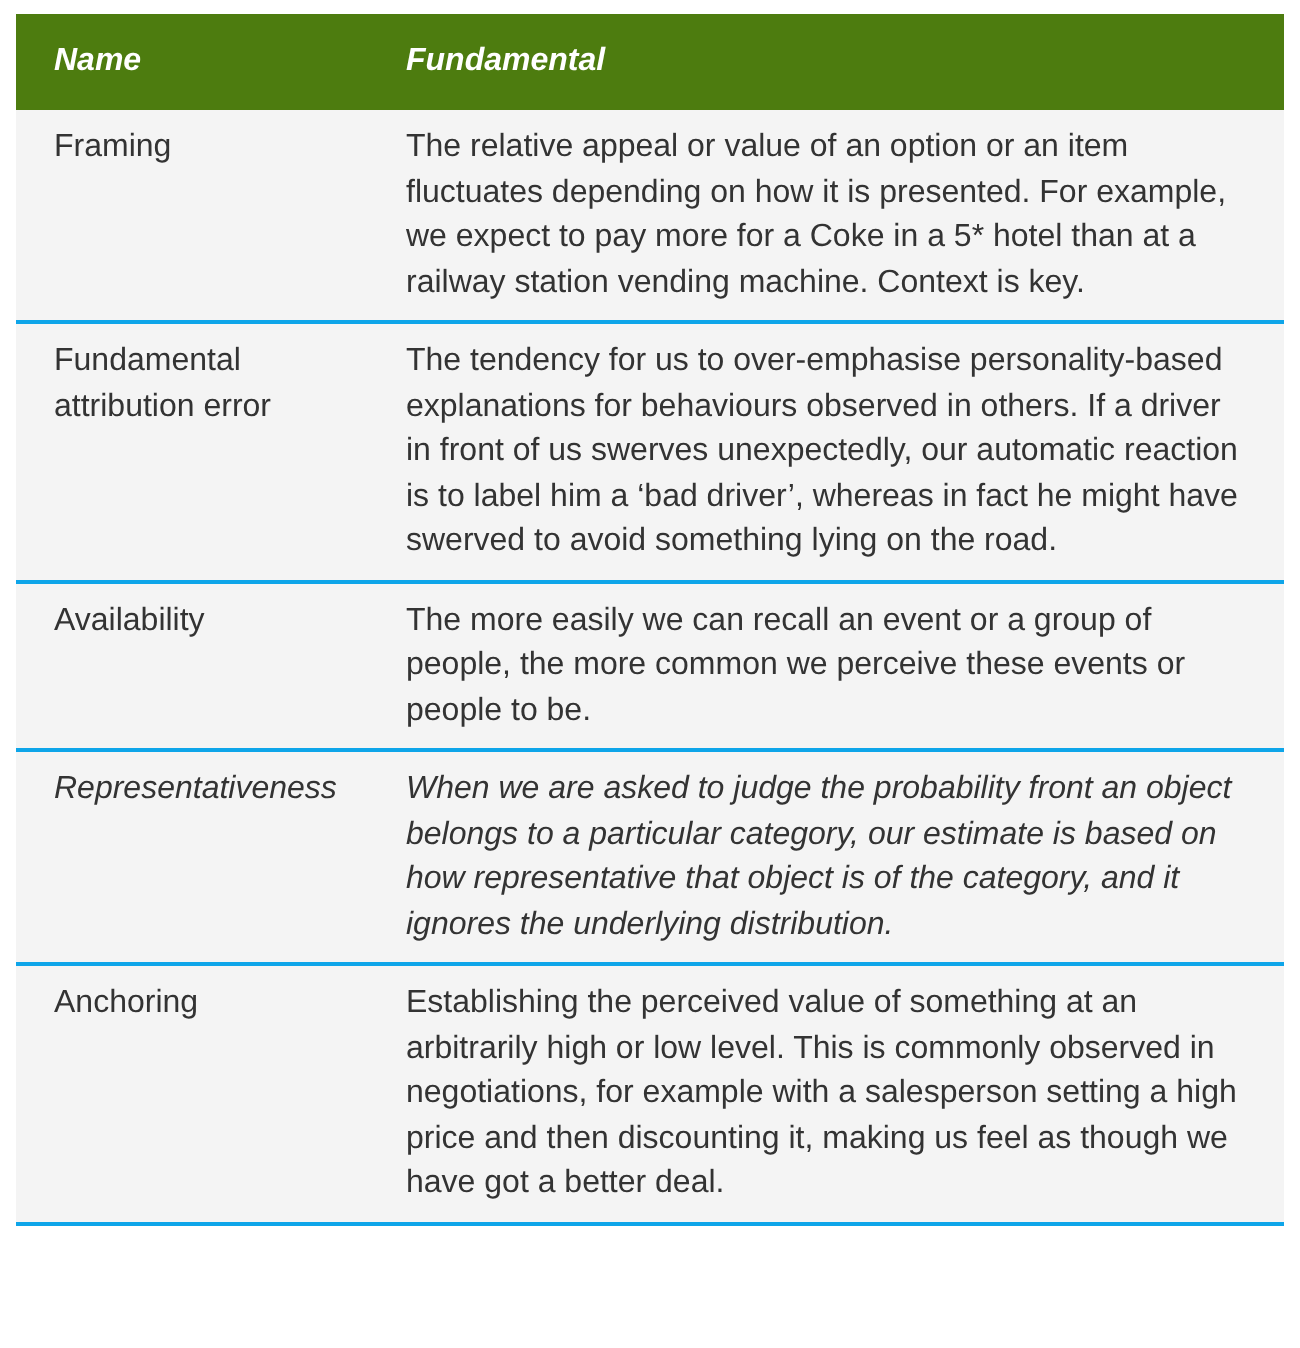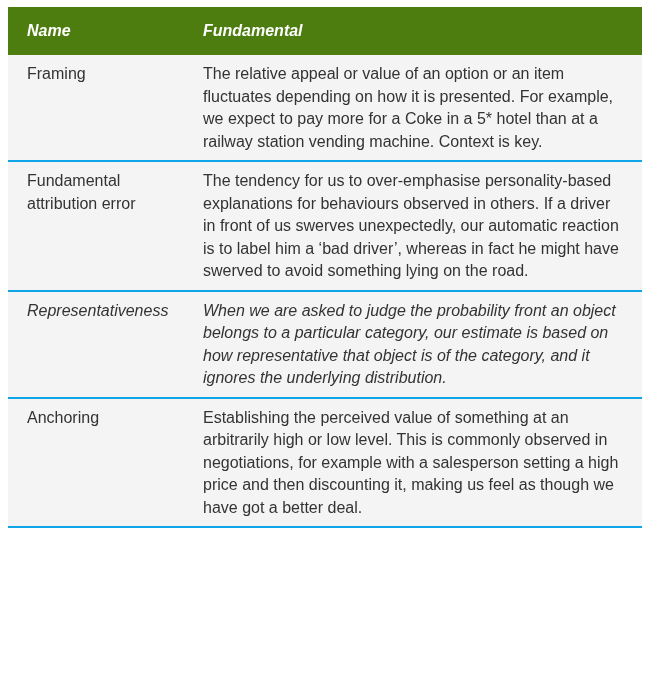--- a/index.html
+++ b/index.html
@@ -89,20 +89,30 @@
           <span class="line">attribution error</span>
         </td>
         <td class="desc-cell">
           <span class="line">The tendency for us to over-emphasise personality-based</span>
           <span class="line">explanations for behaviours observed in others. If a driver</span>
           <span class="line">in front of us swerves unexpectedly, our automatic reaction</span>
           <span class="line">is to label him a ‘bad driver’, whereas in fact he might have</span>
           <span class="line">swerved to avoid something lying on the road.</span>
         </td>
       </tr>
+      <tr class="r4">
+        <td class="name-cell">
+          <span class="line">Availability</span>
+        </td>
+        <td class="desc-cell">
+          <span class="line">The more easily we can recall an event or a group of</span>
+          <span class="line">people, the more common we perceive these events or</span>
+          <span class="line">people to be.</span>
+        </td>
+      </tr>
       <tr class="r5">
         <td class="name-cell">
           <span class="line">Representativeness</span>
         </td>
         <td class="desc-cell">
           <span class="line">When we are asked to judge the probability front an object</span>
           <span class="line">belongs to a particular category, our estimate is based on</span>
           <span class="line">how representative that object is of the category, and it</span>
           <span class="line">ignores the underlying distribution.</span>
         </td>

